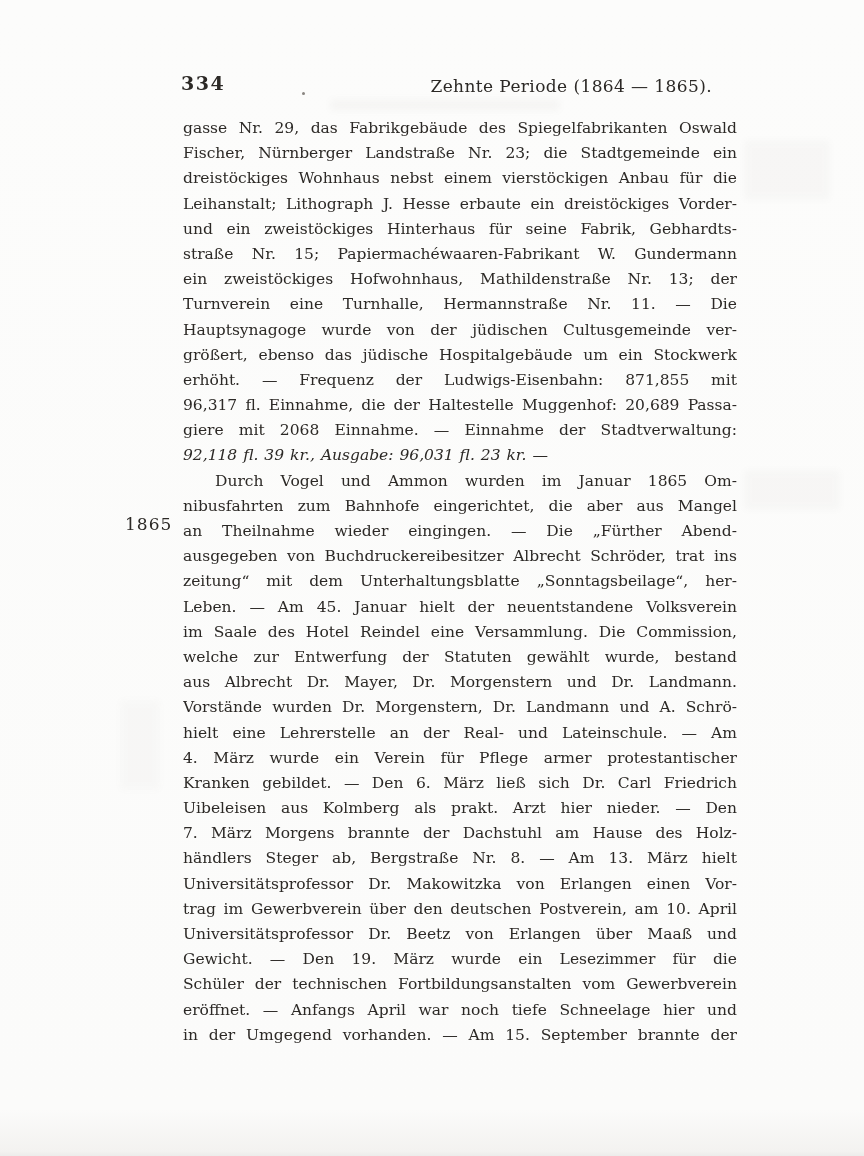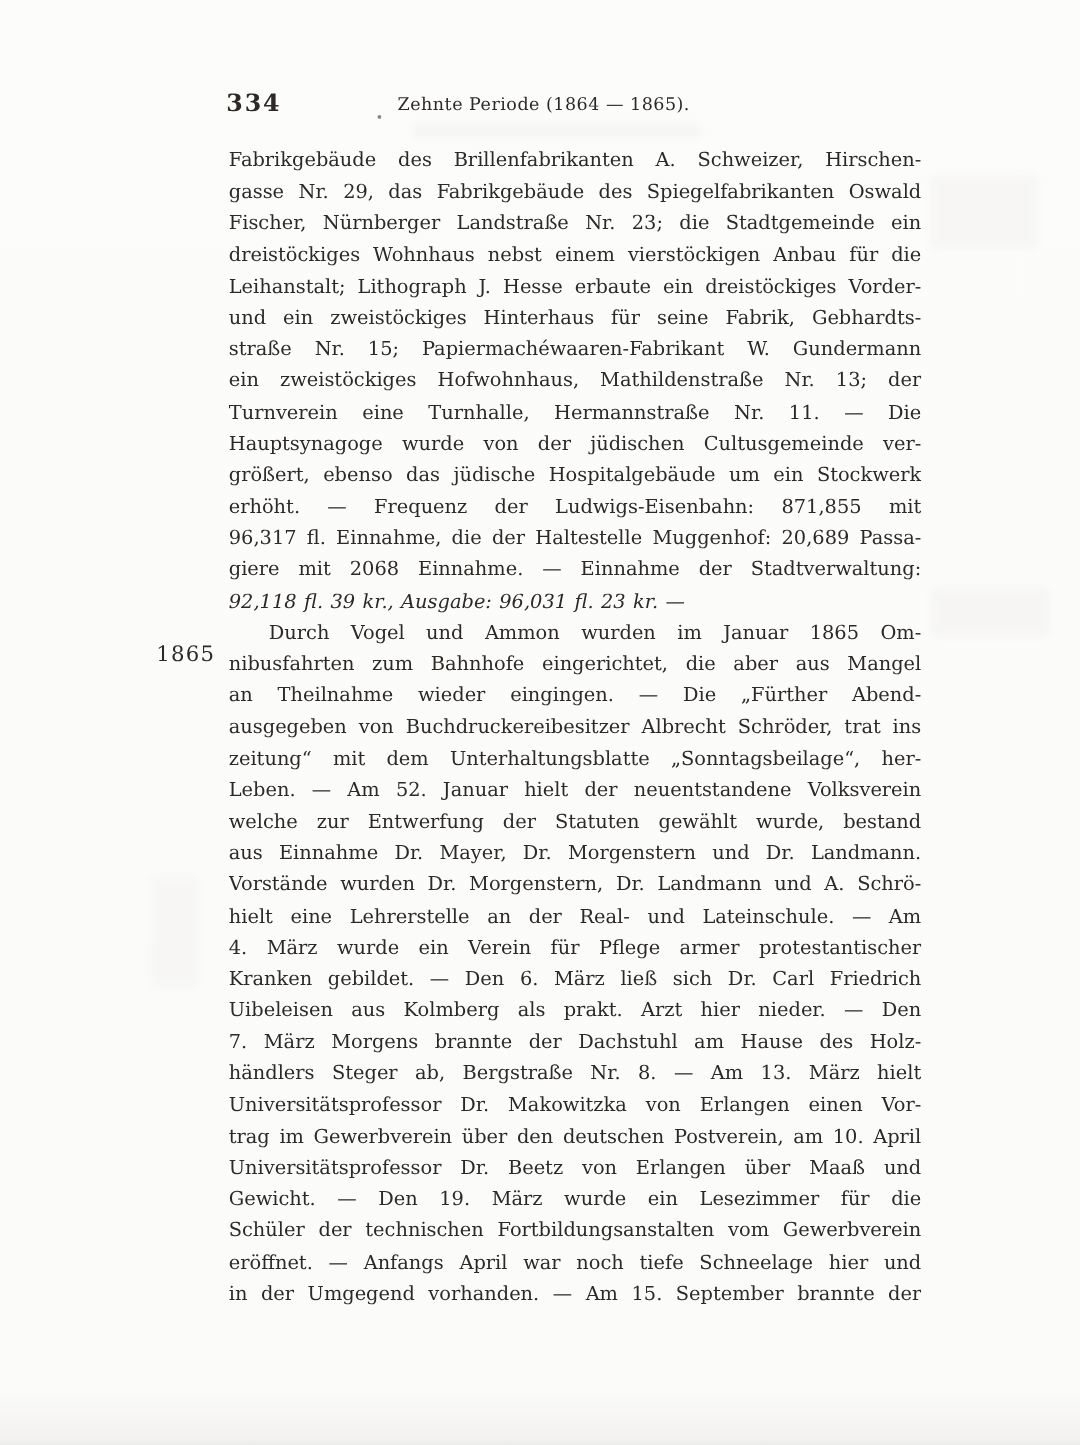--- a/index.html
+++ b/index.html
@@ -27,22 +27,22 @@
     top: 72px;
     font-size: 19px;
     letter-spacing: 1.5px;
     font-weight: bold;
   }
   .running-header {
     position: absolute;
     left: 158px;
     top: 76px;
     width: 554px;
-    text-align: center;
-    font-size: 14px;
+    text-align: right;
+    font-size: 17px;
     letter-spacing: 0.4px;
   }
   .header-speck {
     position: absolute;
     left: 302px;
     top: 92px;
     width: 3px;
     height: 3px;
     border-radius: 50%;
     background: #6b6762;
@@ -107,21 +107,20 @@
   <div class="ghost ghost-header"></div>
   <div class="ghost ghost-margin-a"></div>
   <div class="ghost ghost-margin-b"></div>
   <div class="ghost ghost-margin-c"></div>
 
   <div class="column">
 
     <div class="margin-year">1865</div>
 
     <div class="para para1">
-        <div class="line">Fabrikgebäude des Brillenfabrikanten A. Schweizer, Hirschen-</div>
         <div class="line">gasse Nr. 29, das Fabrikgebäude des Spiegelfabrikanten Oswald</div>
         <div class="line">Fischer, Nürnberger Landstraße Nr. 23; die Stadtgemeinde ein</div>
         <div class="line">dreistöckiges Wohnhaus nebst einem vierstöckigen Anbau für die</div>
         <div class="line">Leihanstalt; Lithograph J. Hesse erbaute ein dreistöckiges Vorder-</div>
         <div class="line">und ein zweistöckiges Hinterhaus für seine Fabrik, Gebhardts-</div>
         <div class="line">straße Nr. 15; Papiermachéwaaren-Fabrikant W. Gundermann</div>
         <div class="line">ein zweistöckiges Hofwohnhaus, Mathildenstraße Nr. 13; der</div>
         <div class="line">Turnverein eine Turnhalle, Hermannstraße Nr. 11. — Die</div>
         <div class="line">Hauptsynagoge wurde von der jüdischen Cultusgemeinde ver-</div>
         <div class="line">größert, ebenso das jüdische Hospitalgebäude um ein Stockwerk</div>
@@ -130,23 +129,24 @@
         <div class="line">giere mit 2068 Einnahme. — Einnahme der Stadtverwaltung:</div>
         <div class="line">92,118 fl. 39 kr., Ausgabe: 96,031 fl. 23 kr. —</div>
       </div>
 
     <div class="para para2">
         <div class="line">Durch Vogel und Ammon wurden im Januar 1865 Om-</div>
         <div class="line">nibusfahrten zum Bahnhofe eingerichtet, die aber aus Mangel</div>
         <div class="line">an Theilnahme wieder eingingen. — Die „Fürther Abend-</div>
         <div class="line">ausgegeben von Buchdruckereibesitzer Albrecht Schröder, trat ins</div>
         <div class="line">zeitung“ mit dem Unterhaltungsblatte „Sonntagsbeilage“, her-</div>
-        <div class="line">Leben. — Am 52. Januar hielt der neuentstandene Volksverein</div>
+        <div class="line">Leben. — Am 45. Januar hielt der neuentstandene Volksverein</div>
+        <div class="line">im Saale des Hotel Reindel eine Versammlung. Die Commission,</div>
         <div class="line">welche zur Entwerfung der Statuten gewählt wurde, bestand</div>
-        <div class="line">aus Einnahme Dr. Mayer, Dr. Morgenstern und Dr. Landmann.</div>
+        <div class="line">aus Albrecht Dr. Mayer, Dr. Morgenstern und Dr. Landmann.</div>
         <div class="line">Vorstände wurden Dr. Morgenstern, Dr. Landmann und A. Schrö-</div>
         <div class="line">hielt eine Lehrerstelle an der Real- und Lateinschule. — Am</div>
         <div class="line">4. März wurde ein Verein für Pflege armer protestantischer</div>
         <div class="line">Kranken gebildet. — Den 6. März ließ sich Dr. Carl Friedrich</div>
         <div class="line">Uibeleisen aus Kolmberg als prakt. Arzt hier nieder. — Den</div>
         <div class="line">7. März Morgens brannte der Dachstuhl am Hause des Holz-</div>
         <div class="line">händlers Steger ab, Bergstraße Nr. 8. — Am 13. März hielt</div>
         <div class="line">Universitätsprofessor Dr. Makowitzka von Erlangen einen Vor-</div>
         <div class="line">trag im Gewerbverein über den deutschen Postverein, am 10. April</div>
         <div class="line">Universitätsprofessor Dr. Beetz von Erlangen über Maaß und</div>

